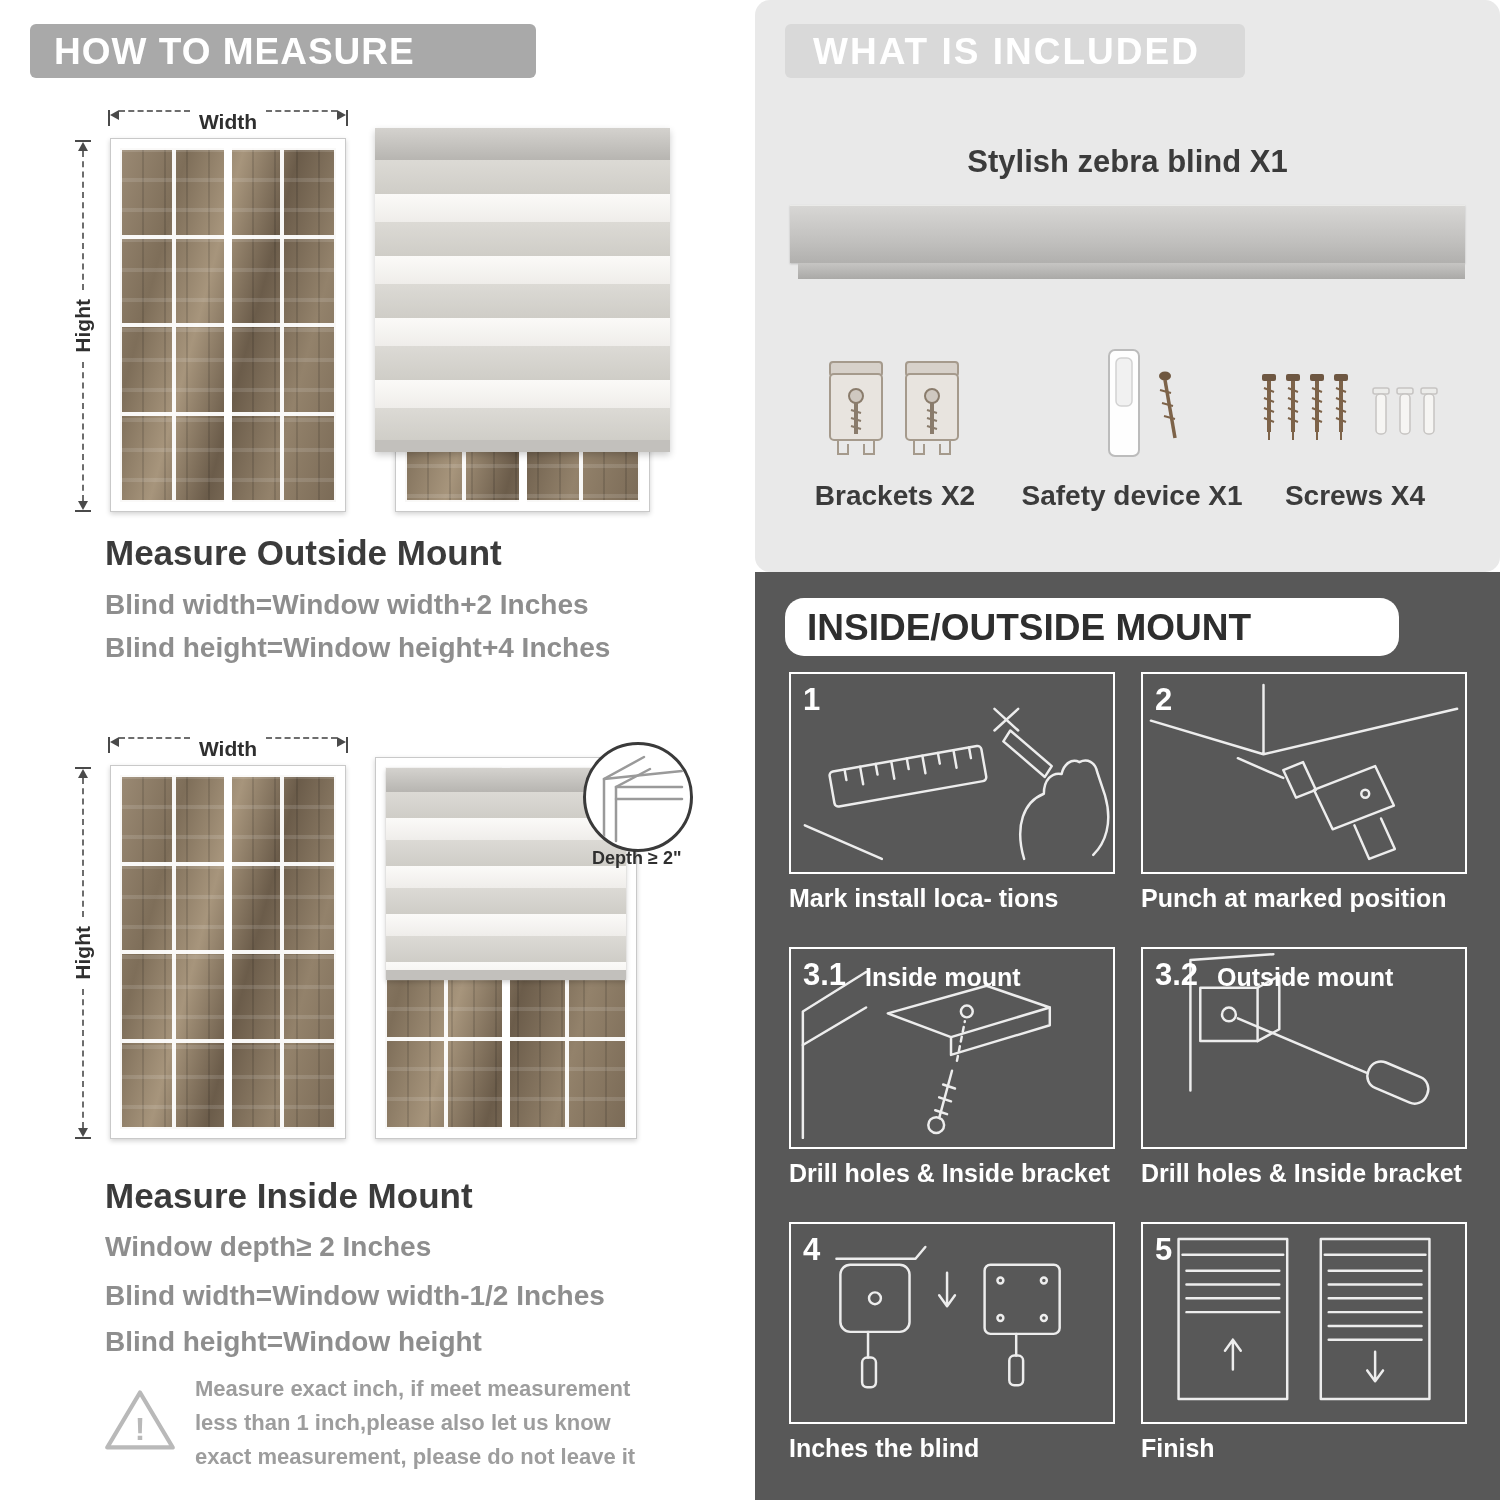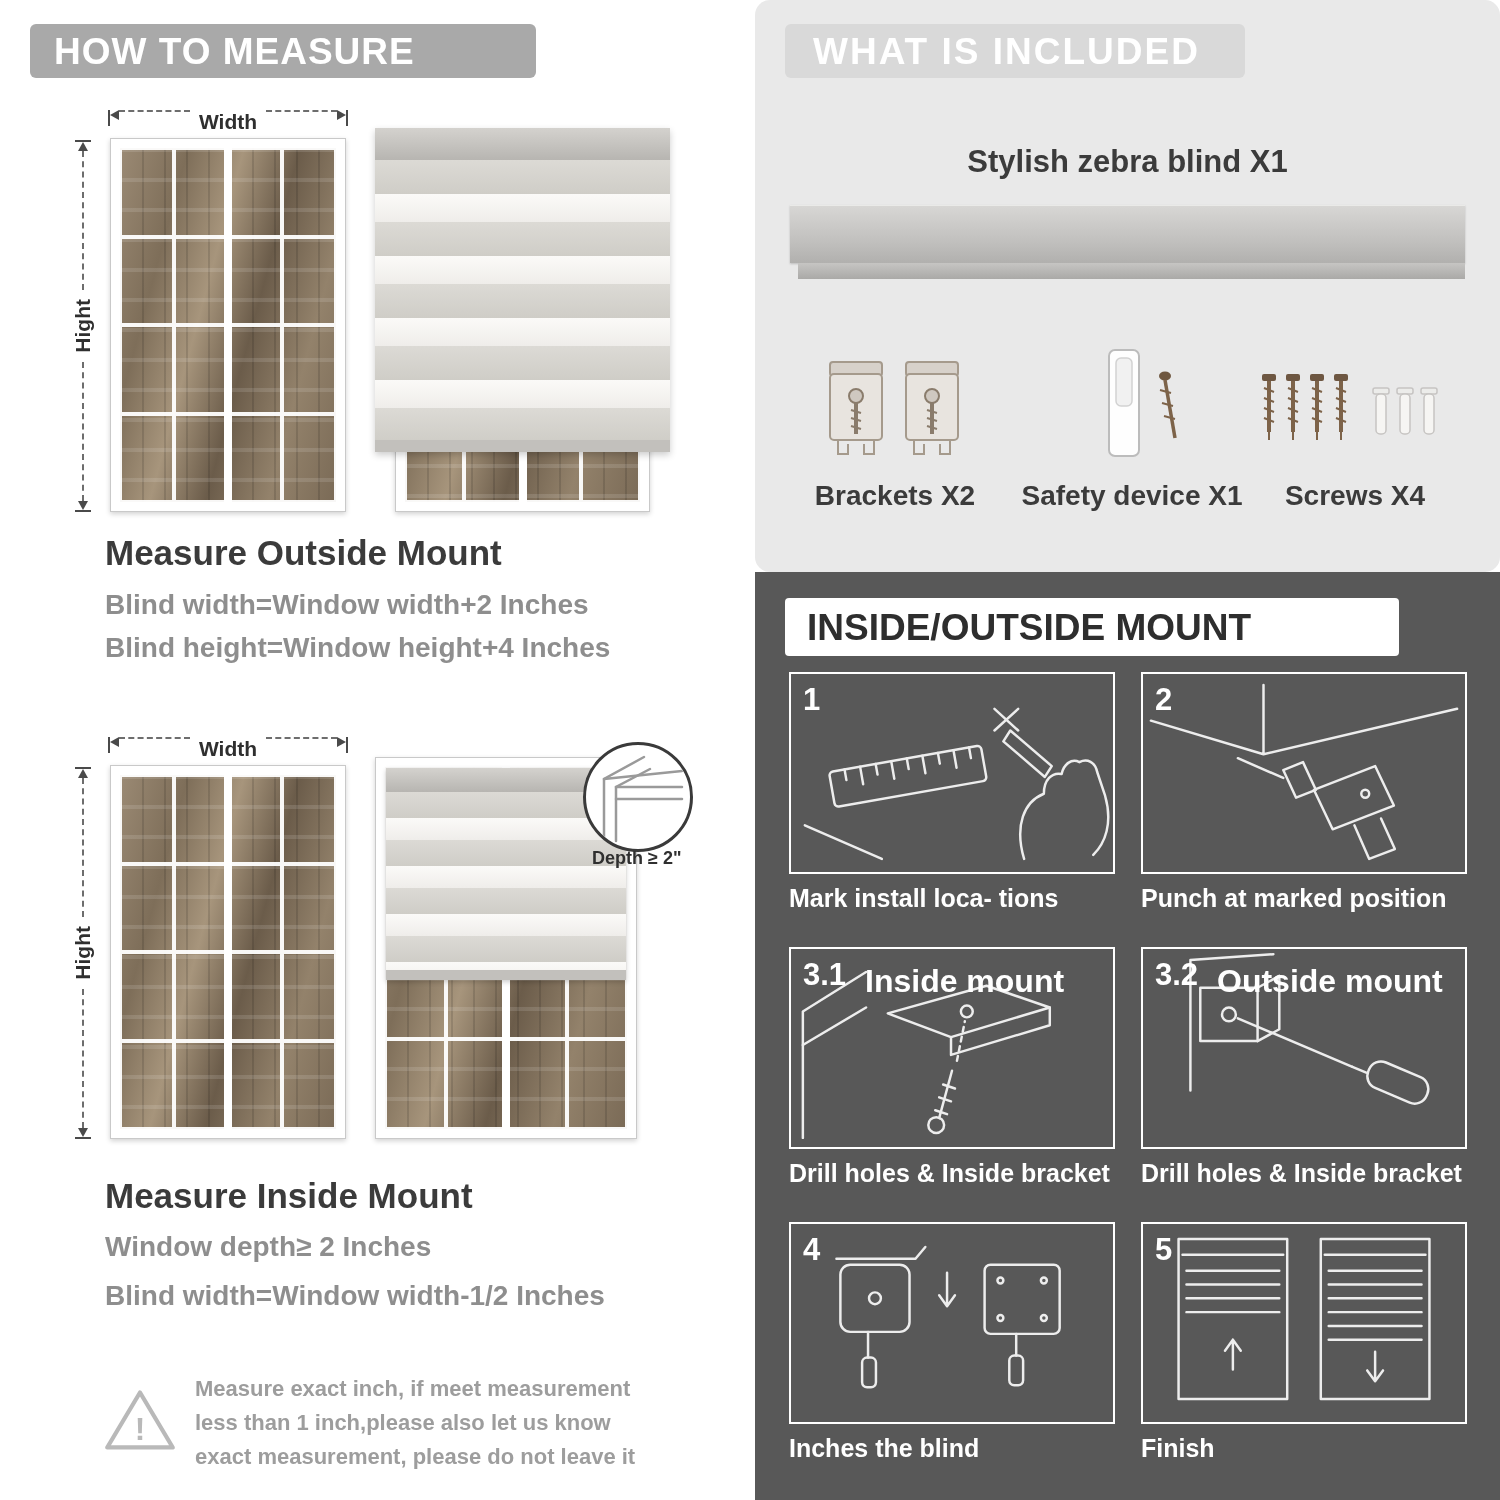--- a/index.html
+++ b/index.html
@@ -67,28 +67,28 @@
   .headrail-big{position:absolute;left:35px;top:205px;width:675px;height:74px;}
   .hr-face{position:absolute;left:0;right:0;top:0;bottom:16px;
     background:linear-gradient(180deg,#d8d7d5,#c0bfbd 65%,#b1b0ae);box-shadow:inset 0 1px 0 #eaeae8,0 1px 2px rgba(0,0,0,.2);}
   .hr-lip{position:absolute;left:8px;right:0;bottom:0;height:16px;background:linear-gradient(180deg,#c6c5c3,#aaa9a7);}
   .item{position:absolute;top:338px;text-align:center;}
   .item .icon{height:130px;display:flex;align-items:flex-end;justify-content:center;}
   .item-label{margin-top:12px;font-size:28px;font-weight:bold;color:#3b3b3b;}
 
   
   .mount-section{position:absolute;left:755px;top:572px;width:745px;height:928px;background:#585858;}
-  .mount-banner{position:absolute;left:30px;top:26px;width:592px;height:58px;background:#fff;border-radius:4px;
+  .mount-banner{position:absolute;left:30px;top:26px;width:592px;height:58px;background:#fff;border-radius:19px;
     color:#2e2e2e;font-size:37px;font-weight:bold;line-height:59px;padding-left:22px;}
   .steps{position:absolute;left:34px;top:100px;width:680px;display:grid;
     grid-template-columns:326px 326px;column-gap:26px;row-gap:34px;}
   .step-box{position:relative;height:198px;border:2px solid #fff;}
   .step-box svg{position:absolute;inset:0;width:100%;height:100%;}
   .step-num{position:absolute;top:8px;left:12px;font-size:31px;font-weight:bold;color:#fff;}
-  .step-inner-label{position:absolute;top:14px;left:74px;font-size:32px;font-weight:bold;color:#fff;}
+  .step-inner-label{position:absolute;top:14px;left:74px;font-size:25px;font-weight:bold;color:#fff;}
   .step-caption{margin-top:10px;font-size:25px;font-weight:bold;color:#fff;}
   .line-art{stroke:#f5f5f5;stroke-width:2.5;fill:none;stroke-linecap:round;stroke-linejoin:round;opacity:.95;}
 </style>
 </head>
 <body>
 
 <div class="page">
 
   <div class="banner-left">
     <span>HOW TO MEASURE</span>
@@ -257,20 +257,21 @@
         <path d="M30 54 H96"></path>
         <path d="M18 34 L96 26"></path>
       </g>
     </svg>
   </div>
   <div class="depth-label">Depth ≥ 2"</div>
 
   <div class="sec-title" style="left:105px;top:1176px;">Measure Inside Mount</div>
   <div class="gray-line" style="left:105px;top:1231px;">Window depth≥ 2 Inches</div>
   <div class="gray-line" style="left:105px;top:1280px;">Blind width=Window width-1/2 Inches</div>
+  <div class="gray-line" style="left:105px;top:1326px;">Blind height=Window height</div>
 
   <div class="note">
     <svg viewBox="0 0 70 62">
       <path d="M35 5 L66 57 H4 Z" fill="none" stroke="#b9b9b9" stroke-width="4" stroke-linejoin="round"></path>
       <text x="35" y="50" text-anchor="middle" font-size="30" font-weight="bold" fill="#b9b9b9">!</text>
     </svg>
     <p>Measure exact inch, if meet measurement less than 1 inch,please also let us know exact measurement, please do not leave it</p>
   </div>
 
   <div class="inc-section">

